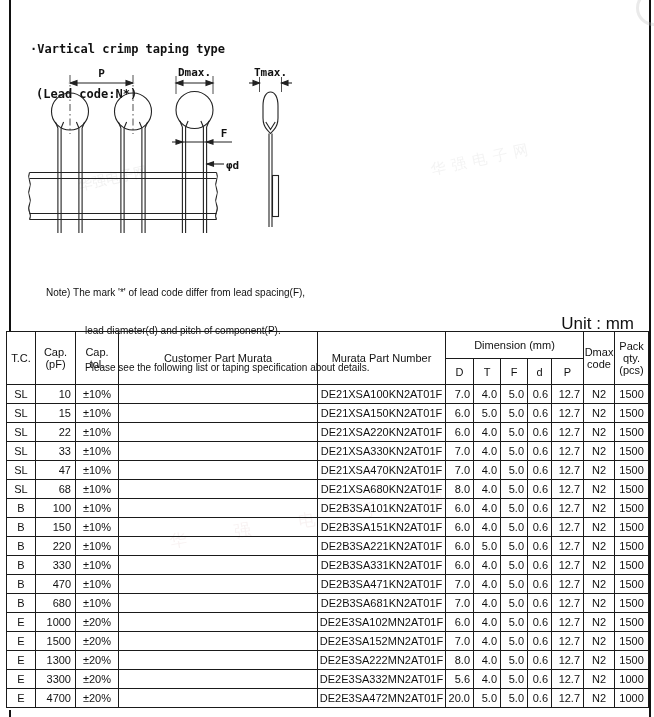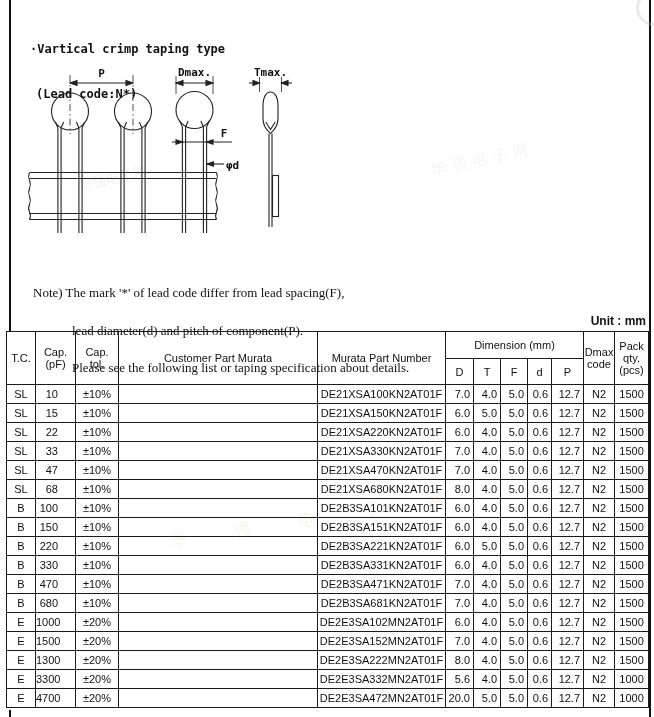--- a/index.html
+++ b/index.html
@@ -2,36 +2,36 @@
 <html><head>
 <meta charset="utf-8">
 <style>
   html,body{margin:0;padding:0;background:#fff;}
   .page{position:relative;width:654px;height:717px;background:#fff;overflow:hidden;
         font-family:"Liberation Sans",sans-serif;color:#111;}
   .pageline{position:absolute;background:#111;}
   .title{position:absolute;left:30px;top:12px;font-family:"DejaVu Sans Mono",monospace;
          font-size:12px;font-weight:bold;line-height:15px;white-space:pre;}
   .title .l2{padding-left:6px;}
-  .note{position:absolute;left:33px;top:262px;font-family:Liberation Serif, serif;
-        font-size:13px;line-height:12.5px;white-space:pre;}
+  .note{position:absolute;left:46px;top:262px;font-family:Liberation Sans, sans-serif;
+        font-size:10px;line-height:12.5px;white-space:pre;}
   .note .cont{padding-left:39px;}
-  .unit{position:absolute;right:8px;top:314px;font-size:12px;font-weight:bold;}
+  .unit{position:absolute;right:20px;top:314px;font-size:17px;}
   .diagram{position:absolute;left:22px;top:56px;}
   .dimlabel{font:bold 11px "DejaVu Sans Mono",monospace;fill:#111;}
   .tablewrap{position:absolute;left:6px;top:331px;}
   table{border-collapse:collapse;table-layout:fixed;width:642px;}
   th,td{border:1px solid #1a1a1a;font-size:11px;font-weight:normal;
         overflow:hidden;white-space:nowrap;padding:0;}
   th{text-align:center;vertical-align:middle;white-space:pre-line;line-height:12px;}
   tr.hdr1 th{height:26px;}
   tr.hdr2 th{height:25px;}
   td{height:18px;line-height:18px;vertical-align:middle;}
   .al-c{text-align:center;}
-  .al-r{text-align:right;padding-right:17px;}
+  .al-r{text-align:right;padding-right:4px;}
   .al-r3{text-align:right;padding-right:3px;}
   .wm{position:absolute;pointer-events:none;font-family:"DejaVu Sans",sans-serif;}
   .wm-circle{width:30px;height:30px;border:3px solid rgba(185,185,185,.30);border-radius:50%;}
   .wm-t1{left:78px;top:170px;font-size:14px;color:rgba(160,160,160,.16);transform:rotate(-12deg);}
   .wm-t2{left:430px;top:150px;font-size:15px;color:rgba(165,160,160,.13);transform:rotate(-12deg);letter-spacing:6px;}
   .wm-t3{left:168px;top:505px;font-size:17px;color:rgba(205,165,165,.15);transform:rotate(-9deg);letter-spacing:48px;}
 </style>
 </head>
 <body>
 

